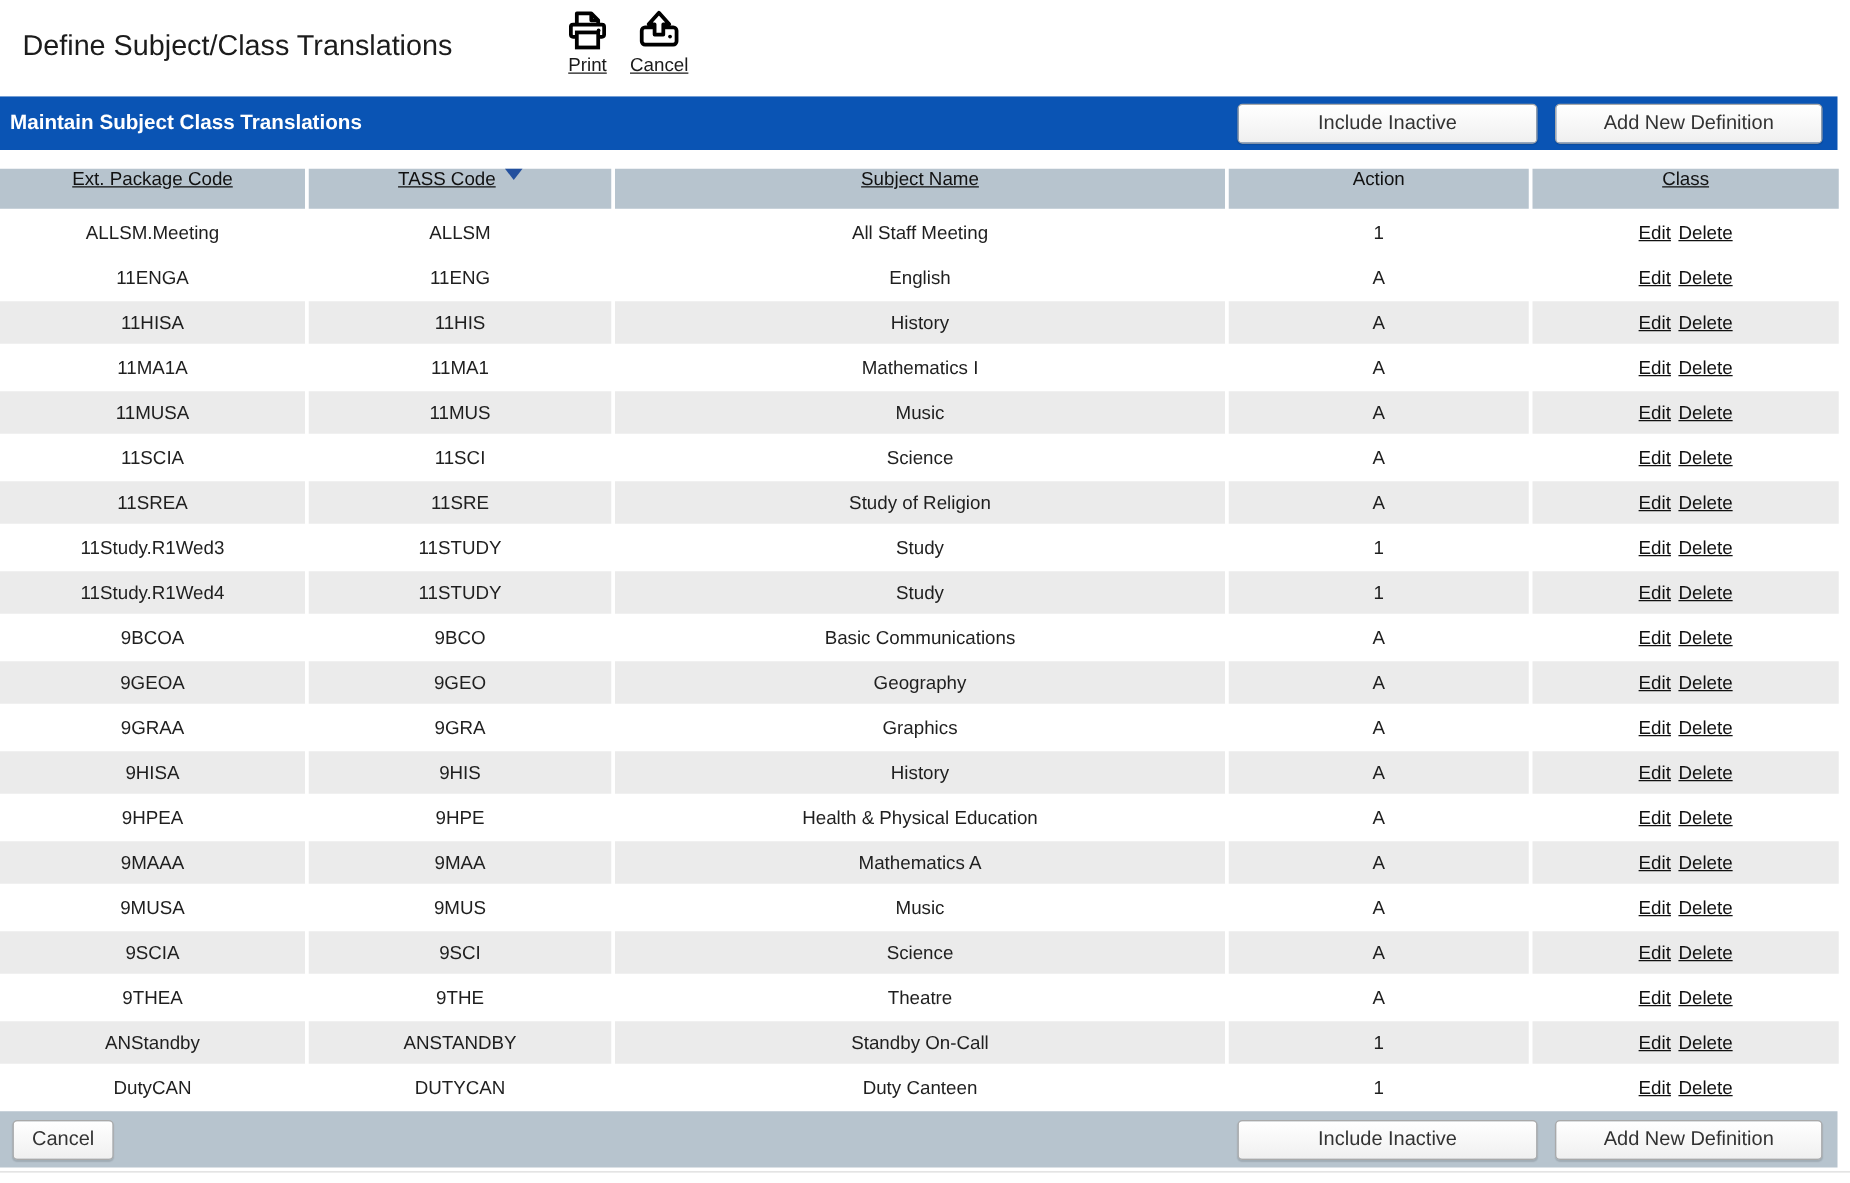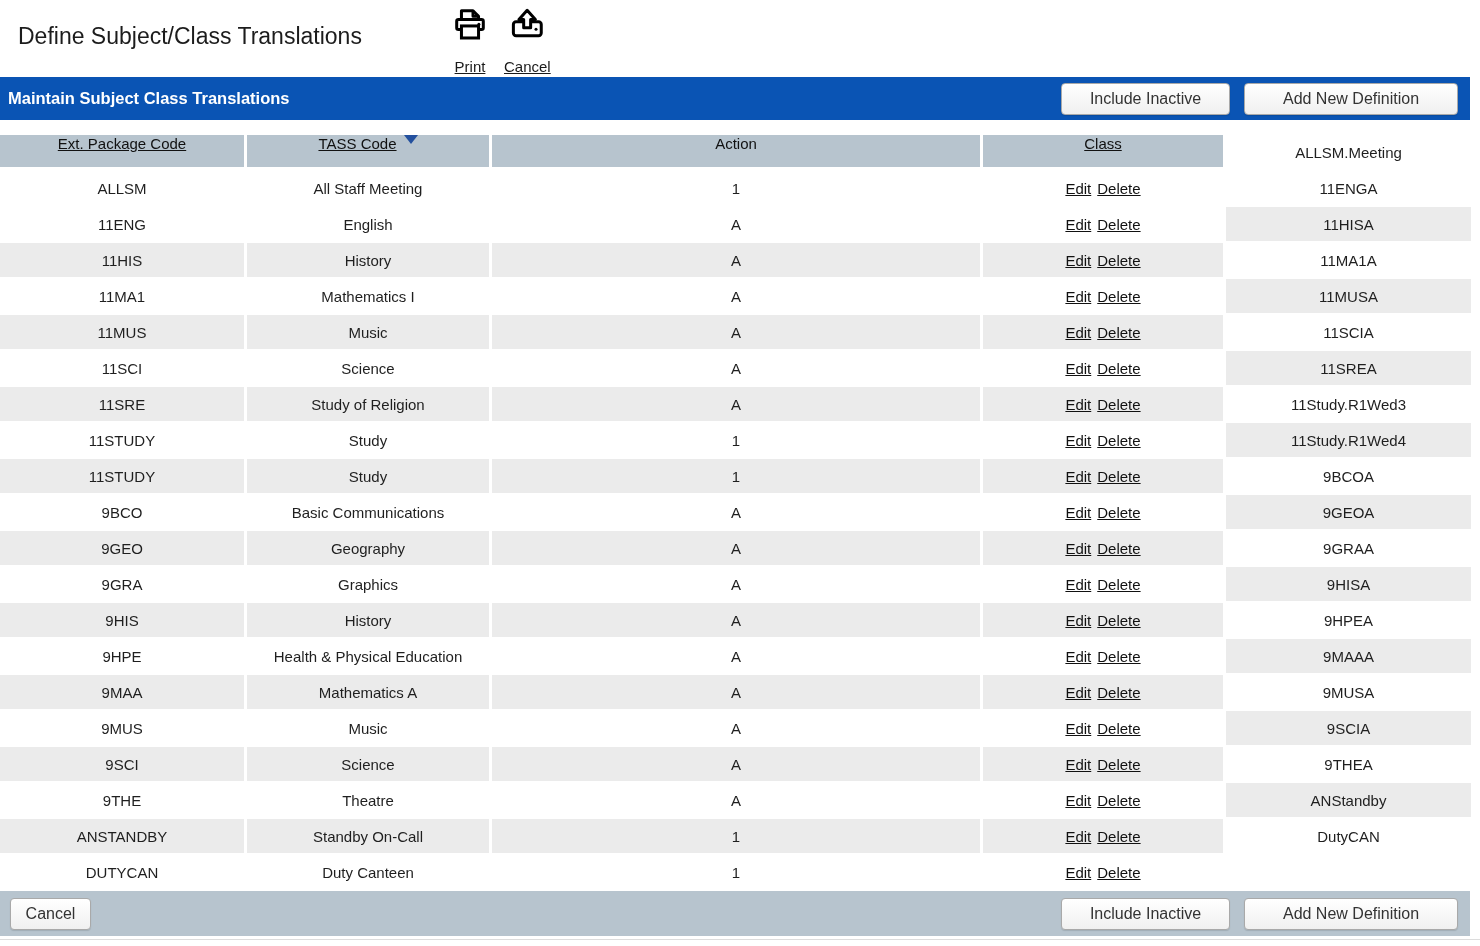--- a/index.html
+++ b/index.html
@@ -13,39 +13,39 @@
 
   
   .top-header { position: relative; height: 77px; background: #fff; }
   .page-title {
     position: absolute; left: 18px; top: 23px;
     font-size: 23px; color: #1c1c1c; white-space: nowrap;
   }
   .icon-group { position: absolute; left: 451px; top: 6px; display: flex; gap: 15px; }
   .icon-item { display: flex; flex-direction: column; align-items: center; cursor: pointer; }
   .icon-item svg { display: block; }
-  .icon-label { font-size: 15px; color: #1a1a1a; text-decoration: underline; margin-top: 14px; }
+  .icon-label { font-size: 15px; color: #1a1a1a; text-decoration: underline; margin-top: 0px; }
 
   
   .blue-bar {
     width: 1470px; height: 43px; background: #0a54b4;
     display: flex; align-items: center; padding: 0 12px 0 8px;
   }
   .blue-bar-title { color: #fff; font-weight: bold; font-size: 16.5px; flex: 1 1 auto; }
 
   .btn {
     font-family: "Liberation Sans", "DejaVu Sans", sans-serif;
     font-size: 16px; color: #333;
     background: linear-gradient(#ffffff, #f0f0f0);
     border: 1px solid #a9a9a9; border-radius: 4px;
     height: 32px; display: inline-flex; align-items: center; justify-content: center;
     box-shadow: 0 1px 1px rgba(0,0,0,0.12);
     cursor: pointer; white-space: nowrap;
   }
-  .btn-wide { width: 169px; }
+  .btn-wide { width: 240px; }
   .blue-bar .btn + .btn { margin-left: 14px; }
 
   
   .grid-table {
     margin-top: 15px;
     display: grid;
     grid-template-columns: 244px 242px 488px 240px 245px;
     column-gap: 3px; row-gap: 2px;
     width: 1471px;
     font-size: 15px;
@@ -124,20 +124,23 @@
 
 <div class="grid-table">
   <div class="th">
     <span class="col-link">Ext. Package Code</span>
   </div>
   <div class="th">
     <span class="col-link">TASS Code</span>
     <span class="sort-arrow"></span>
   </div>
   <div class="th">
+    <span class="col-link">Subject Name</span>
+  </div>
+  <div class="th">
     <span>Action</span>
   </div>
   <div class="th">
     <span class="col-link">Class</span>
   </div>
   <div style="display:contents"><div class="row">
     <div class="cell">ALLSM.Meeting</div>
     <div class="cell">ALLSM</div>
     <div class="cell">All Staff Meeting</div>
     <div class="cell">1</div>

